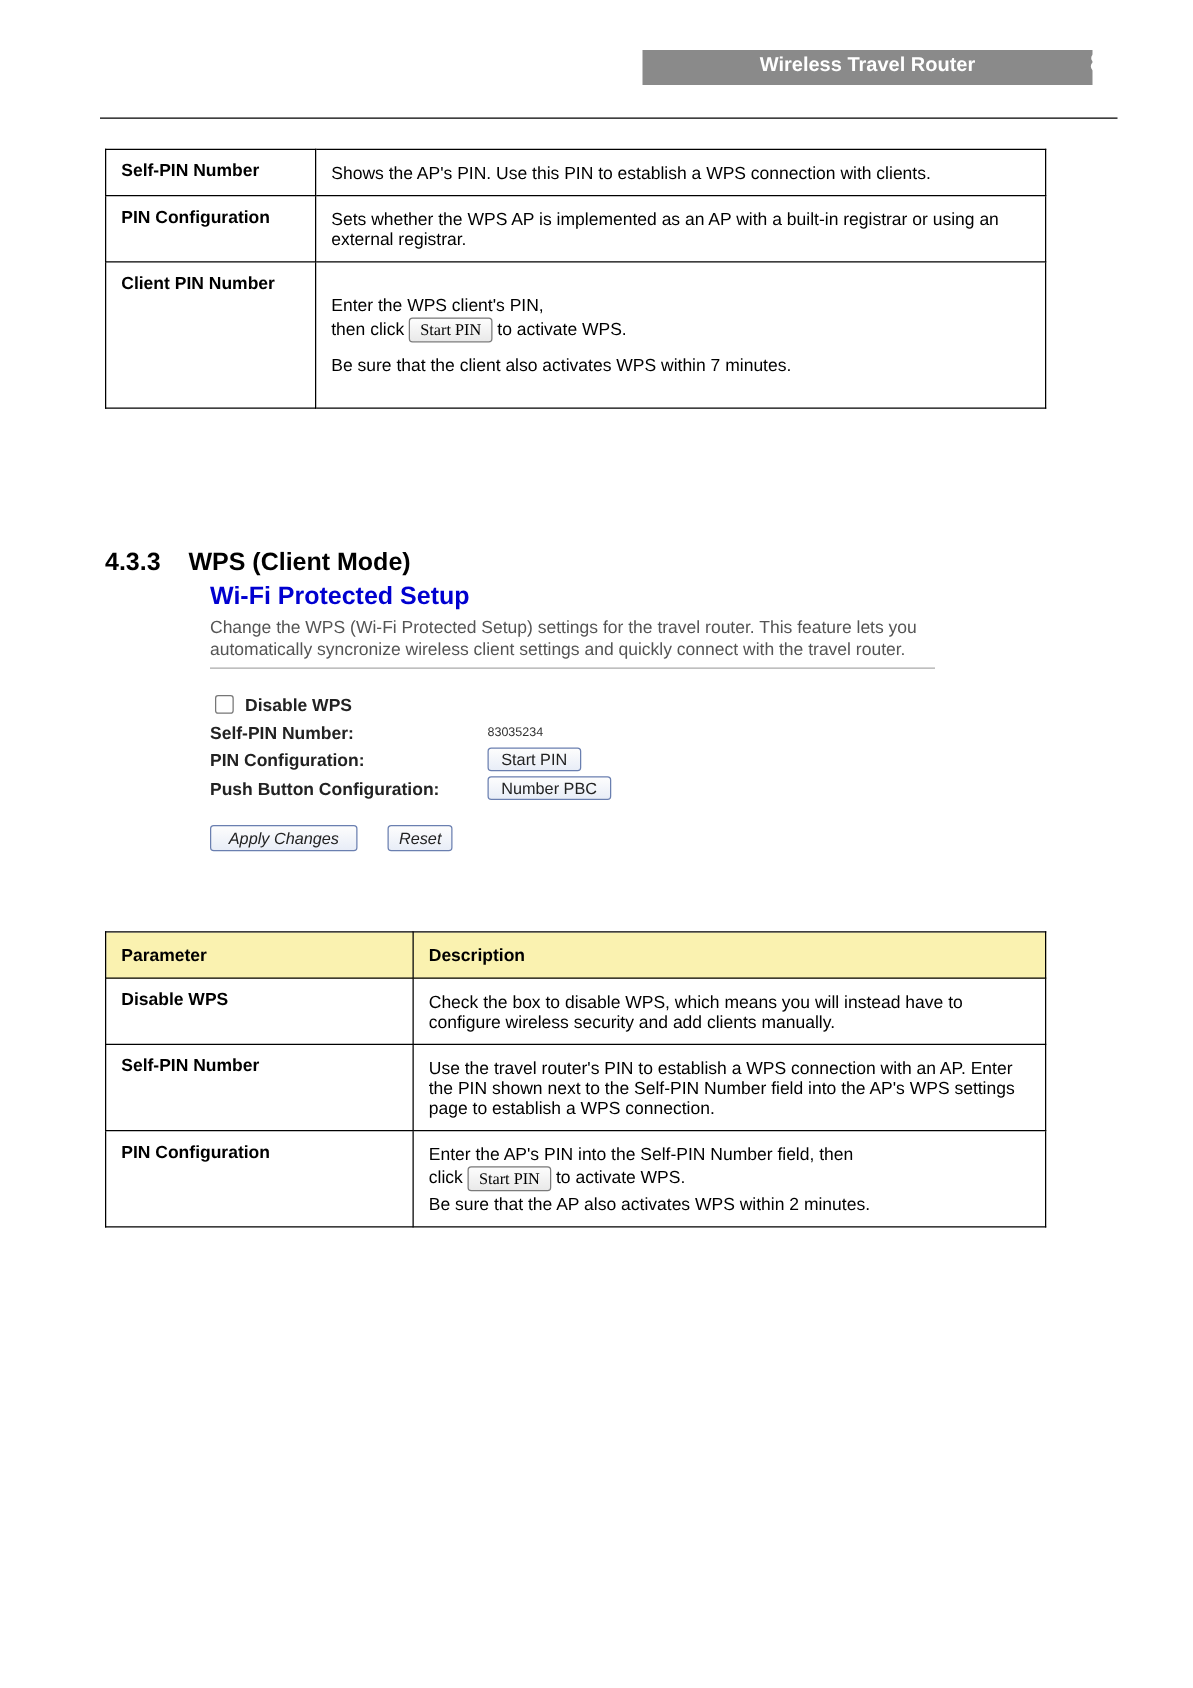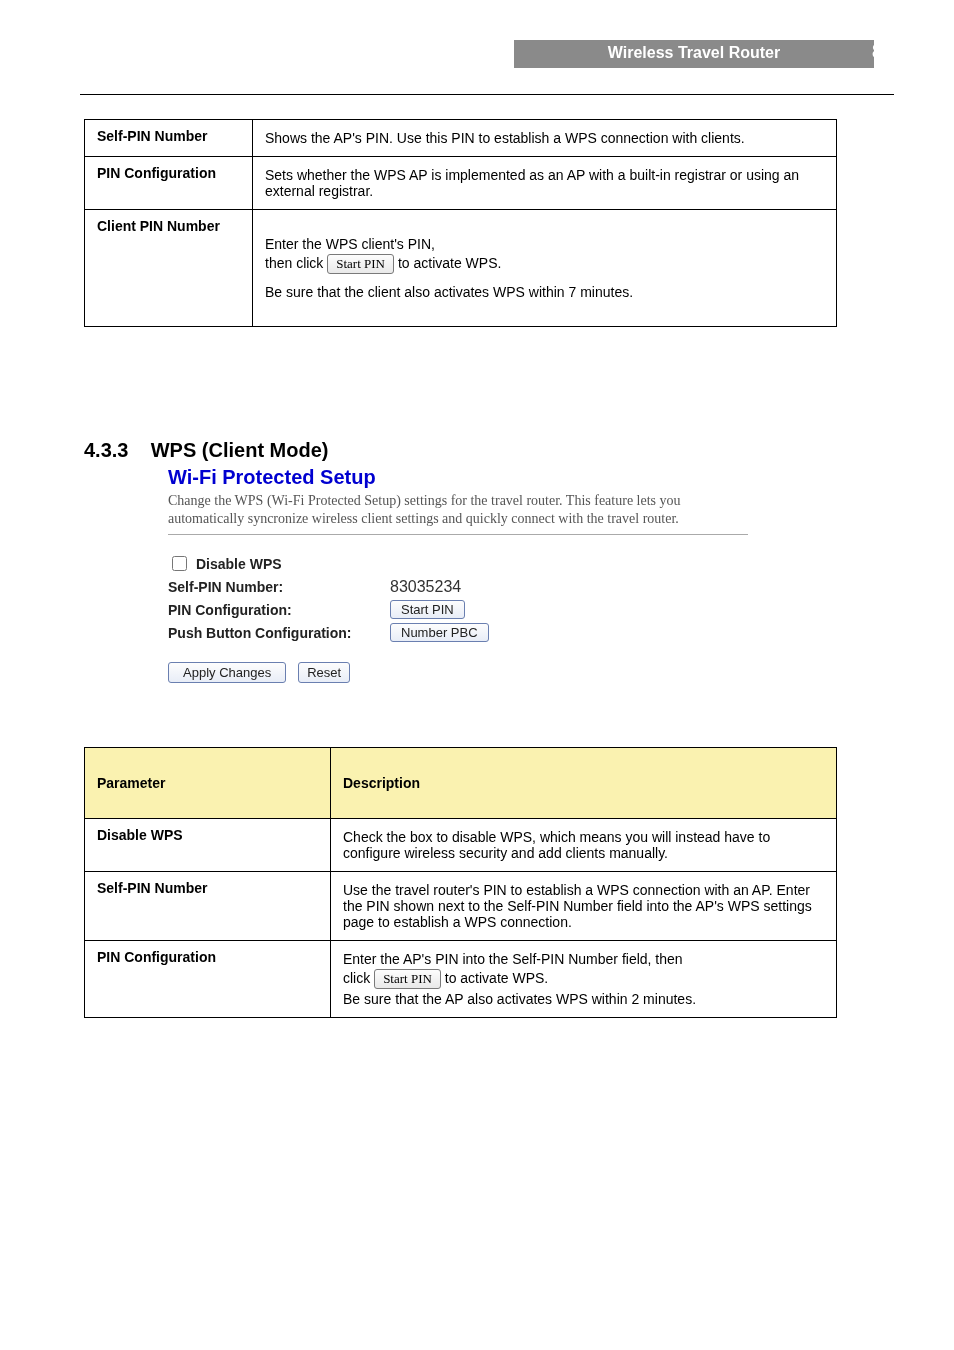--- a/index.html
+++ b/index.html
@@ -103,21 +103,21 @@
     color: #444;
   }
   .screenshot .shot-title {
     font-family: Tahoma, Arial, Helvetica, sans-serif;
     font-size: 20px;
     font-weight: bold;
     color: #0000d0;
     margin-bottom: 3px;
   }
   .screenshot .shot-desc {
-    font-family: Liberation Serif, serif;
+    font-family: Liberation Sans, sans-serif;
     color: #555;
     font-size: 14px;
     line-height: 18px;
     margin-bottom: 4px;
     width: 580px;
   }
   .screenshot hr.sep {
     border: none;
     border-top: 1px solid #aaa;
     margin: 6px 0 18px 0;
@@ -134,46 +134,46 @@
   }
   .row .lbl.short { width: auto; margin-left: 6px; }
   input[type=checkbox].cb {
     width: 15px; height: 15px;
     accent-color: #fff;
     border: 1px solid #888;
   }
   .row .val {
     font-family: Tahoma, Arial, Helvetica, sans-serif;
     color: #333;
-    font-size: 16px;
+    font-size: 10px;
   }
   .ui-btn {
     display: inline-block;
     border: 1px solid #6a7fb0;
     background: linear-gradient(#fdfdfd,#e8edf7);
     font-family: Tahoma, Arial, Helvetica, sans-serif;
     font-size: 13px;
     padding: 1px 10px;
     border-radius: 3px;
     color: #222;
     cursor: default;
   }
-  .btn-row { margin-top: 20px; display: flex; gap: 12px; }
+  .btn-row { margin-top: 20px; display: flex; gap: 24px; font-style: italic; }
 
   
   table.param.bottom col.c1b { width: 246px; }
   table.param.bottom col.c2b { width: 506px; }
   table.param.bottom th {
     border: 1px solid #000;
     background: #faf2b0;
     font-family: Arial, Helvetica, sans-serif;
     font-size: 14px;
     font-weight: bold;
     text-align: left;
-    padding: 27px 12px;
+    padding: 10px 12px;
   }
 </style>
 </head>
 <body>
 
 <div class="page">
 
   <div class="header-row">
     <div class="title-block">
       <span style="display:inline-block;padding:4px 10px;color:#fff;font-family:Arial,Helvetica,sans-serif;font-size:16px;font-weight:bold;">Wireless Travel Router</span>

